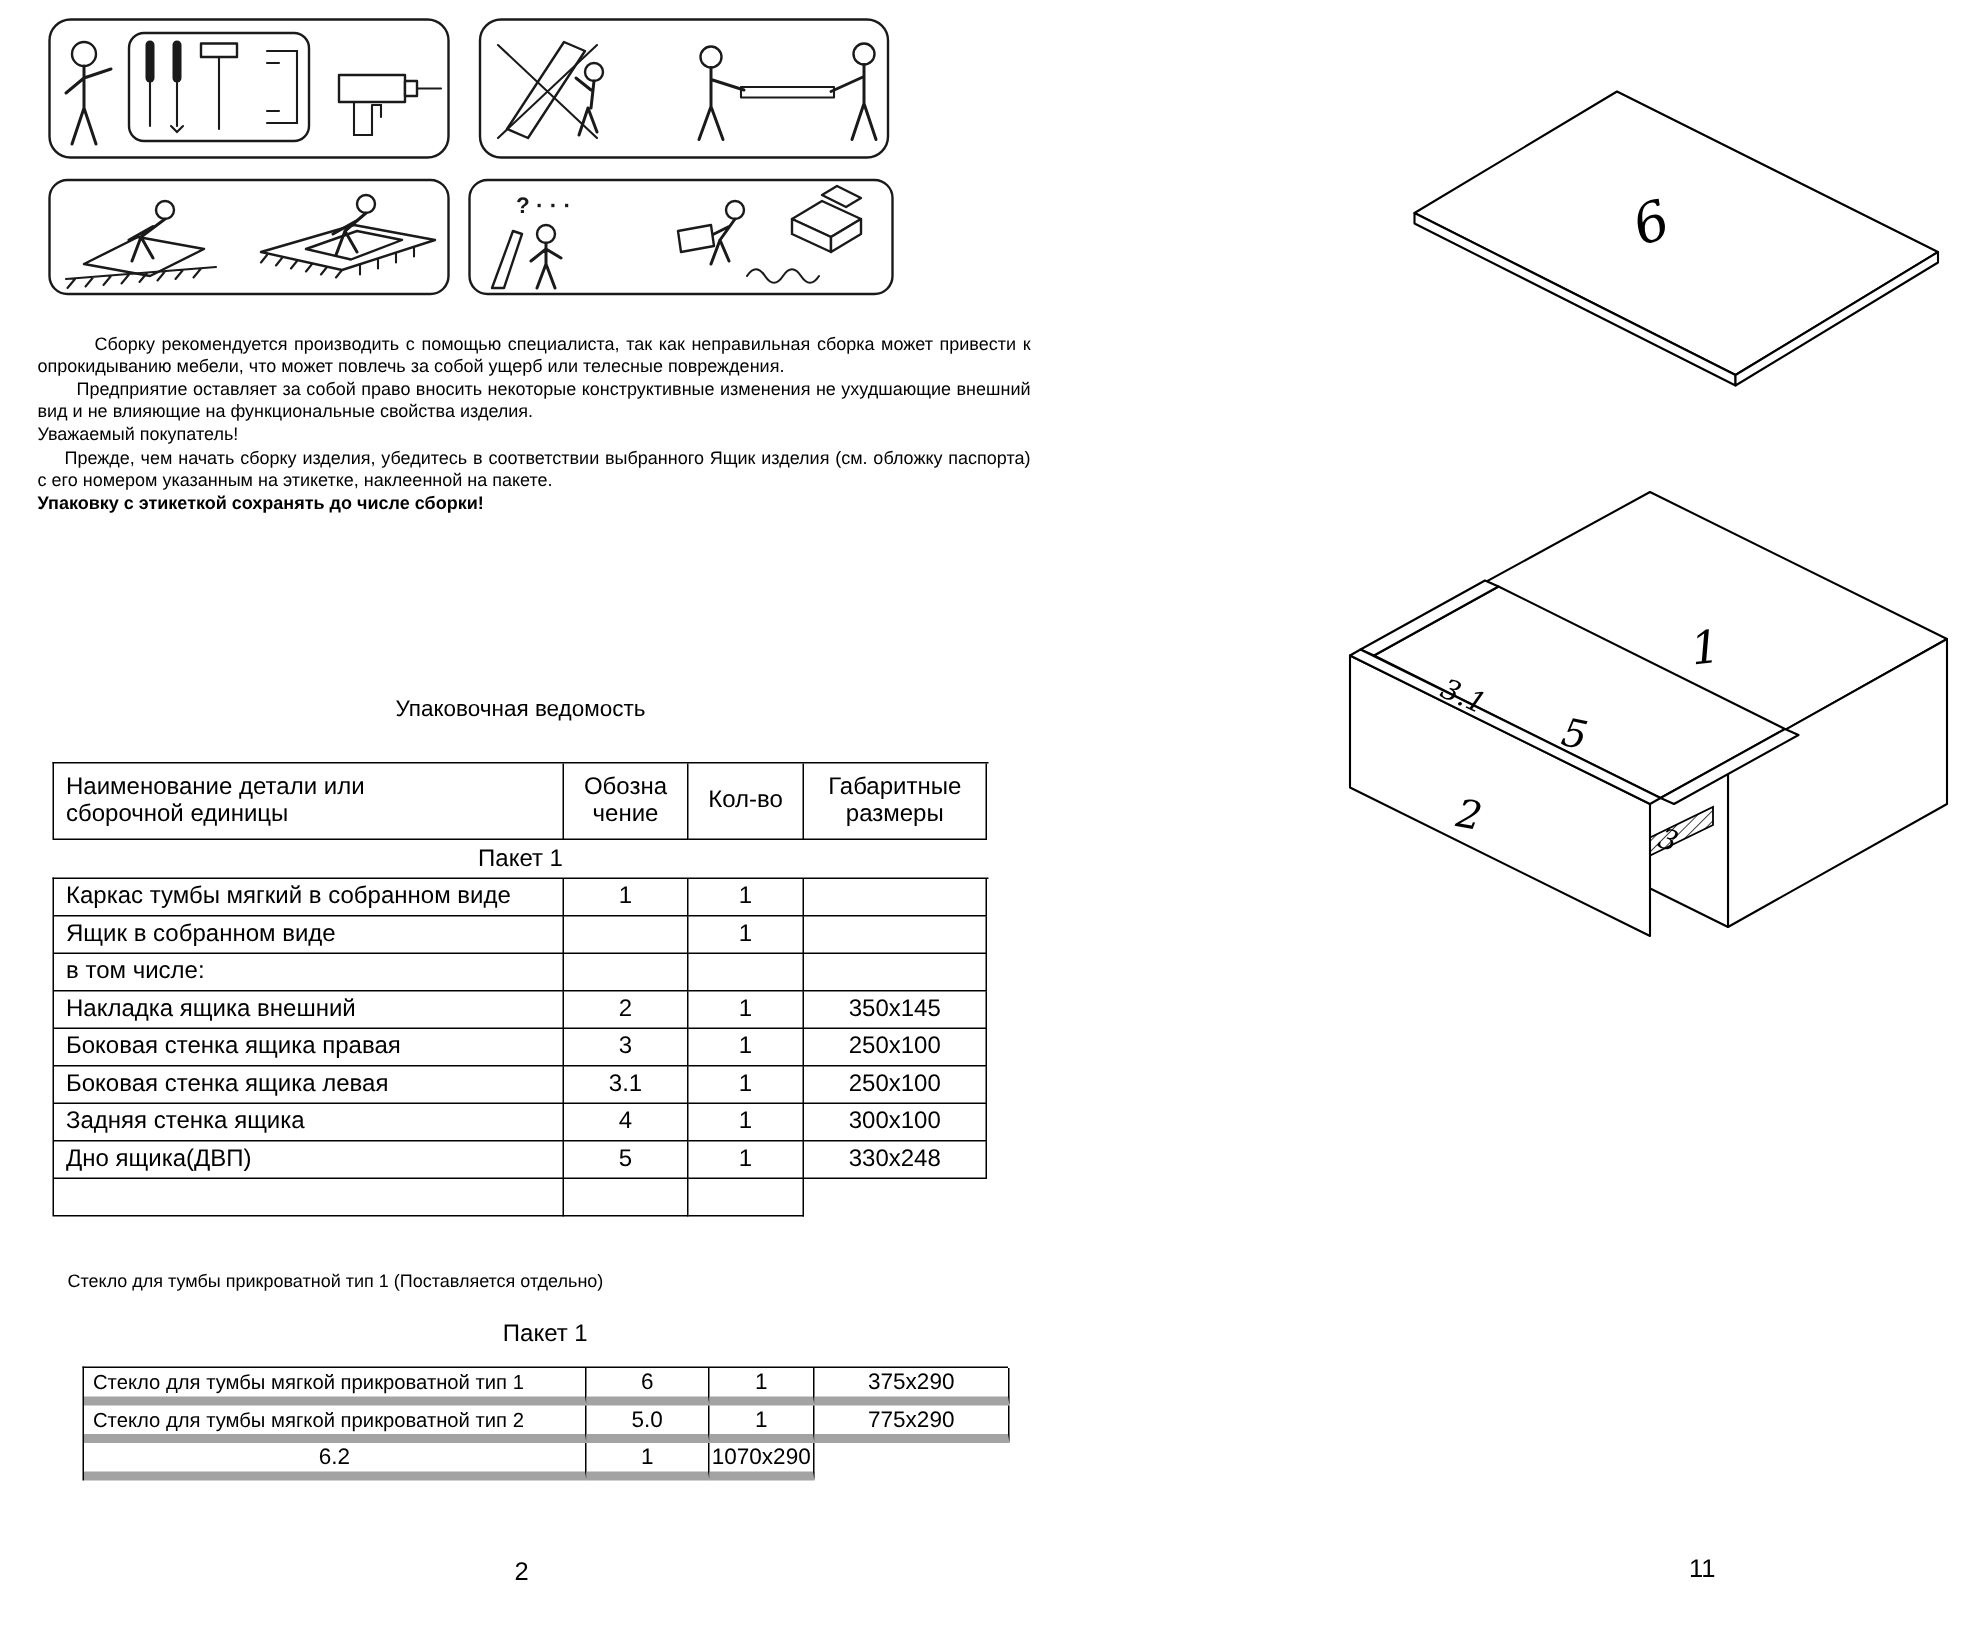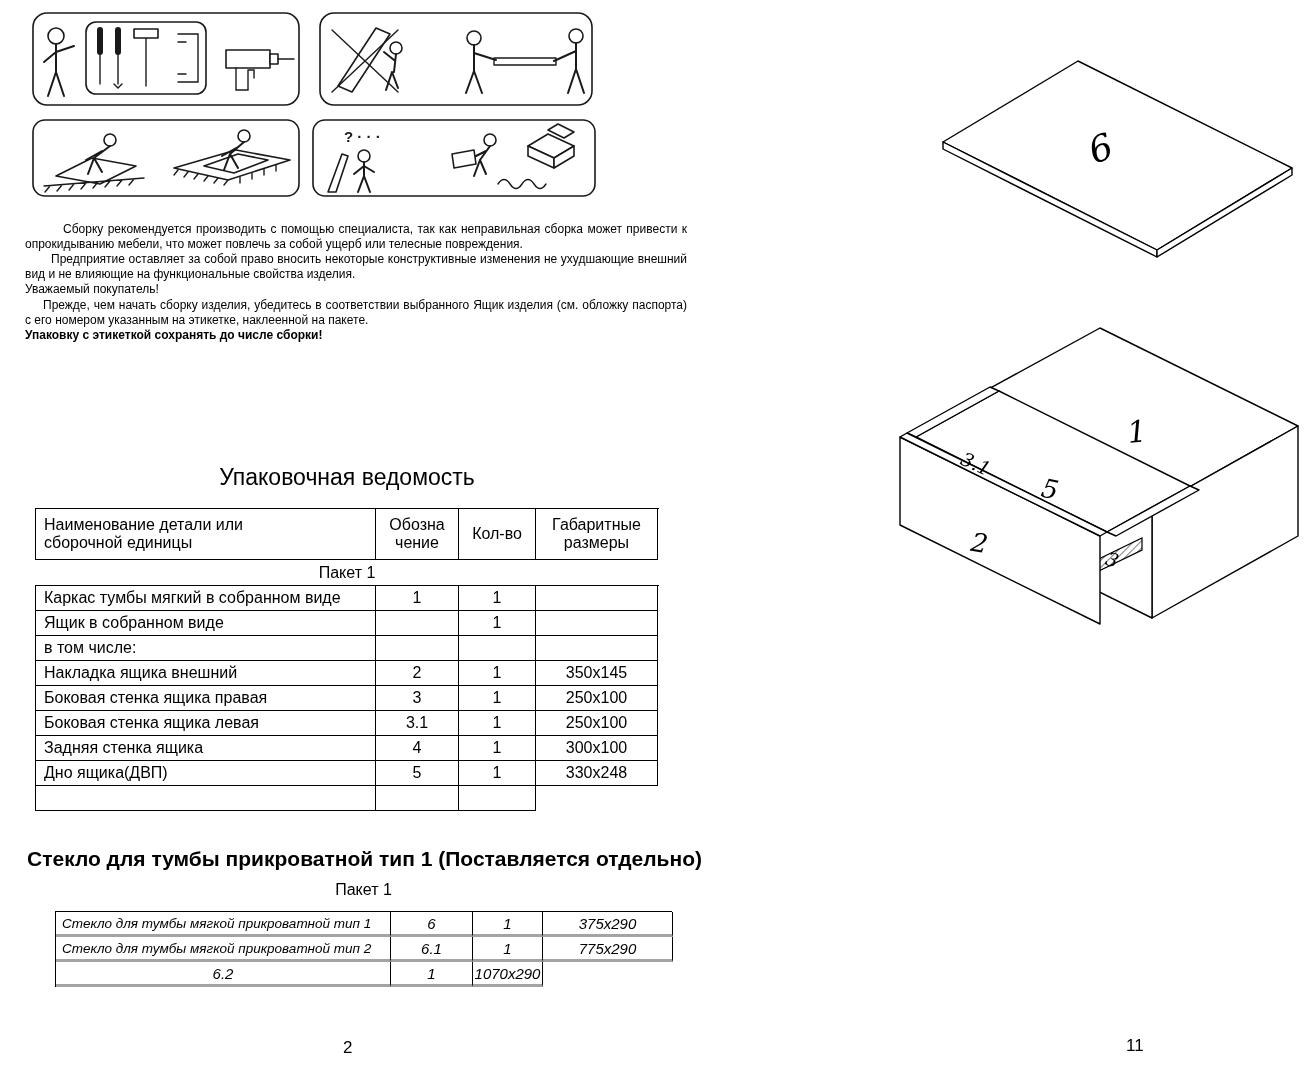--- a/index.html
+++ b/index.html
@@ -22,46 +22,46 @@
   .intro { position:absolute; left:25px; top:222px; width:662px;
            font-size:12px; line-height:1.26; }
   .intro p { margin:0; text-align:justify; }
   .ind1 { text-indent:38px; }
   .ind2 { text-indent:26px; }
   .ind3 { text-indent:18px; }
   .ctr  { text-align:right; }
   .bold { font-weight:bold; }
 
   .heading { position:absolute; left:35px; top:464px; width:624px;
-             text-align:center; font-size:23px; }
+             text-align:center; font-size:15px; }
 
   
   .table1 { position:absolute; left:35px; top:497px; width:624px; font-size:16px;margin-top:11px; }
   .grid { display:grid; grid-template-columns:340px 83px 77px 122px;
           border-top:1px solid #000; border-left:1px solid #000; box-sizing:border-box; }
   .grid > div { border-right:1px solid #000; border-bottom:1px solid #000;
                 display:flex; align-items:center; justify-content:center;
                 text-align:center; box-sizing:border-box; }
   .grid > .name { justify-content:flex-start; text-align:left;
                   padding-left:8px; padding-right:4px; }
   .hdr > div { height:51px; white-space:pre-line; line-height:1.12; }
   .bdy > div { height:25px; }
   .paket { height:25px; display:flex; align-items:center; justify-content:center;
            font-size:16px; }
 
   
-  .glass-title { position:absolute; left:27px; top:847px; font-size:21px;font-weight:bold; }
+  .glass-title { position:absolute; left:45px; top:847px; font-size:12px; }
   .paket2 { position:absolute; left:55px; top:881px; width:617px;
             text-align:center; font-size:16px; }
   .table2 { position:absolute; left:55px; top:911px; width:617px; }
   .grid2 { display:grid; grid-template-columns:335px 82px 70px 130px;
            border-top:1px solid #000; border-left:1px solid #000; box-sizing:border-box; }
-  .grid2 > div { border-right:1px solid #000; border-bottom:3px solid #a3a3a3;
+  .grid2 > div { border-right:1px solid #000; border-bottom:6px solid #a3a3a3;
                  display:flex; align-items:center; justify-content:center;
-                 text-align:center; height:25px; font-size:15px; box-sizing:border-box;font-style:italic; }
+                 text-align:center; height:25px; font-size:15px; box-sizing:border-box; }
   .grid2 > .name { justify-content:flex-start; text-align:left;
                    padding-left:6px; font-size:13.5px; }
 
   .pagenum { position:absolute; font-size:17px; }
   .pn-left  { left:343px;  top:1038px; }
   .pn-right { left:1126px; top:1036px; }
 </style>
 </head>
 <body>
 
@@ -204,21 +204,21 @@
   <div class="paket2">Пакет 1</div>
 
   <div class="table2">
     <div class="grid2">
       <div class="name">Стекло для тумбы мягкой прикроватной тип 1</div>
       <div>6</div>
       <div>1</div>
       <div>375х290</div>
 
       <div class="name">Стекло для тумбы мягкой прикроватной тип 2</div>
-      <div>6.1</div>
+      <div>5.0</div>
       <div>1</div>
       <div>775х290</div>
 
       <div>6.2</div>
       <div>1</div>
       <div>1070х290</div>
     </div>
   </div>
 
   <svg class="diagrams" width="436" height="660" viewBox="0 0 436 660">

